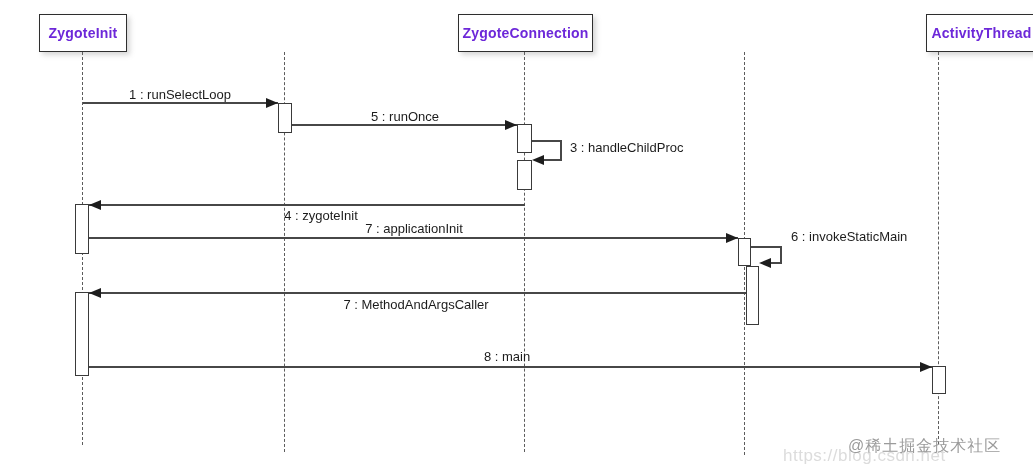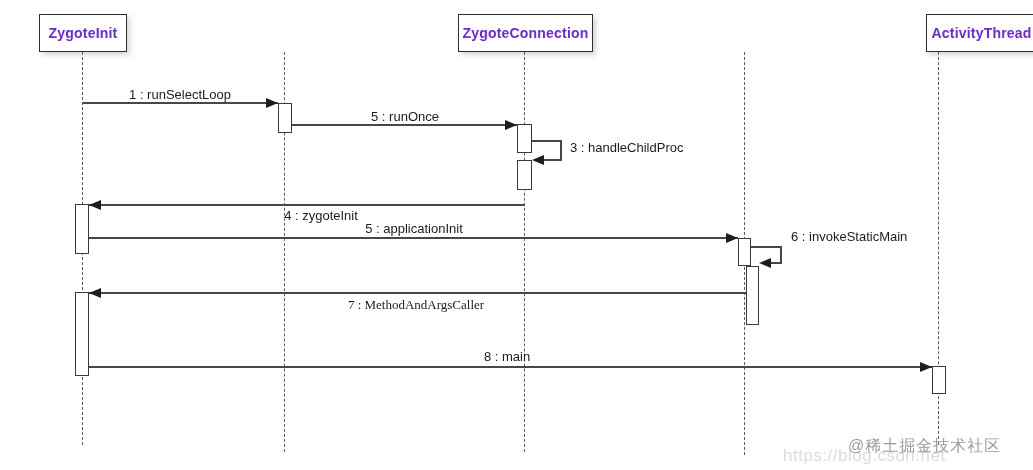--- a/index.html
+++ b/index.html
@@ -83,25 +83,25 @@
     <div class="msg-line" style="left: 532px; top: 140px; width: 30px;"></div>
     <div class="msg-vline" style="left: 560px; top: 141px; height: 19px;"></div>
     <div class="msg-line" style="left: 542px; top: 159px; width: 20px;"></div>
     <div class="arrow left" style="left: 532px; top: 154.5px;"></div>
     <div class="msg-label" style="left: 570px; top: 140px;">3 : handleChildProc</div>
     <div class="msg-line" style="left: 89px; top: 204px; width: 436px;"></div>
     <div class="arrow left" style="left: 89px; top: 199.5px;"></div>
     <div class="msg-label centered" style="left: 305px; top: 208px; margin-left: 16px;">4 : zygoteInit</div>
     <div class="msg-line" style="left: 89px; top: 237px; width: 649px;"></div>
     <div class="arrow right" style="left: 726px; top: 232.5px;"></div>
-    <div class="msg-label centered" style="left: 414px; top: 221px;">5 : applicationInit</div>
+    <div class="msg-label centered" style="left: 414px; top: 221px;">7 : applicationInit</div>
     <div class="msg-line" style="left: 751px; top: 246px; width: 31px;"></div>
     <div class="msg-vline" style="left: 780px; top: 247px; height: 16px;"></div>
     <div class="msg-line" style="left: 769px; top: 262px; width: 13px;"></div>
     <div class="arrow left" style="left: 759px; top: 257.5px;"></div>
     <div class="msg-label" style="left: 757px; top: 229px; margin-left: 34px;">6 : invokeStaticMain</div>
     <div class="msg-line" style="left: 89px; top: 292px; width: 657px;"></div>
     <div class="arrow left" style="left: 89px; top: 287.5px;"></div>
-    <div class="msg-label centered" style="left: 416px; top: 297px; font-family: Liberation Serif, serif;">7 : MethodAndArgsCaller</div>
+    <div class="msg-label centered" style="left: 416px; top: 297px;">7 : MethodAndArgsCaller</div>
     <div class="msg-line" style="left: 89px; top: 366px; width: 843px;"></div>
     <div class="arrow right" style="left: 920px; top: 361.5px;"></div>
     <div class="msg-label centered" style="left: 507px; top: 349px;">8 : main</div>
   </div>
 
 </body></html>

